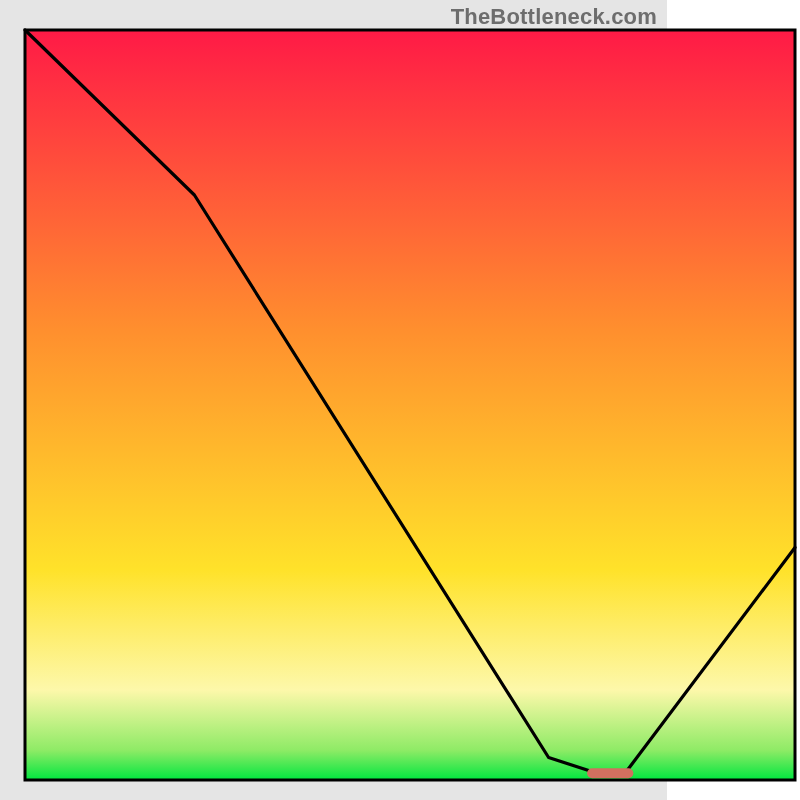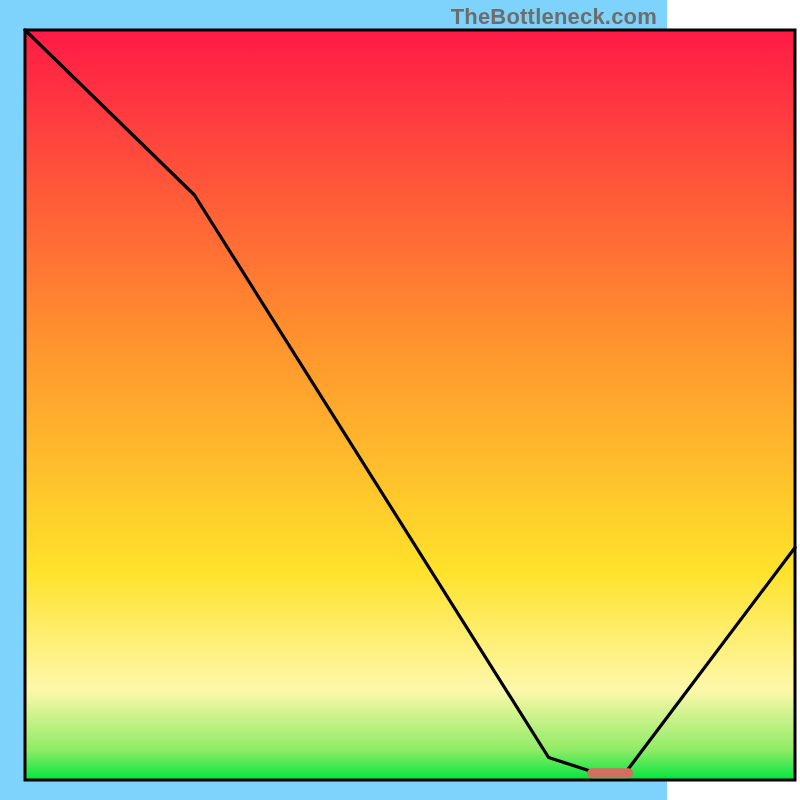--- a/index.html
+++ b/index.html
@@ -7,21 +7,21 @@
     padding: 0;
     width: 800px;
     height: 800px;
     overflow: hidden;
     font-family: Arial, Helvetica, sans-serif;
   }
   .chart-container {
     position: relative;
     width: 667px;
     height: 800px;
-    background: #7dd3fc;
+    background: #e5e5e5;
   }
   .watermark {
     position: absolute;
     top: 4px;
     right: 10px;
     font-size: 22px;
     font-weight: bold;
     color: #6d6d6d;
     letter-spacing: 0.2px;
     z-index: 20;

